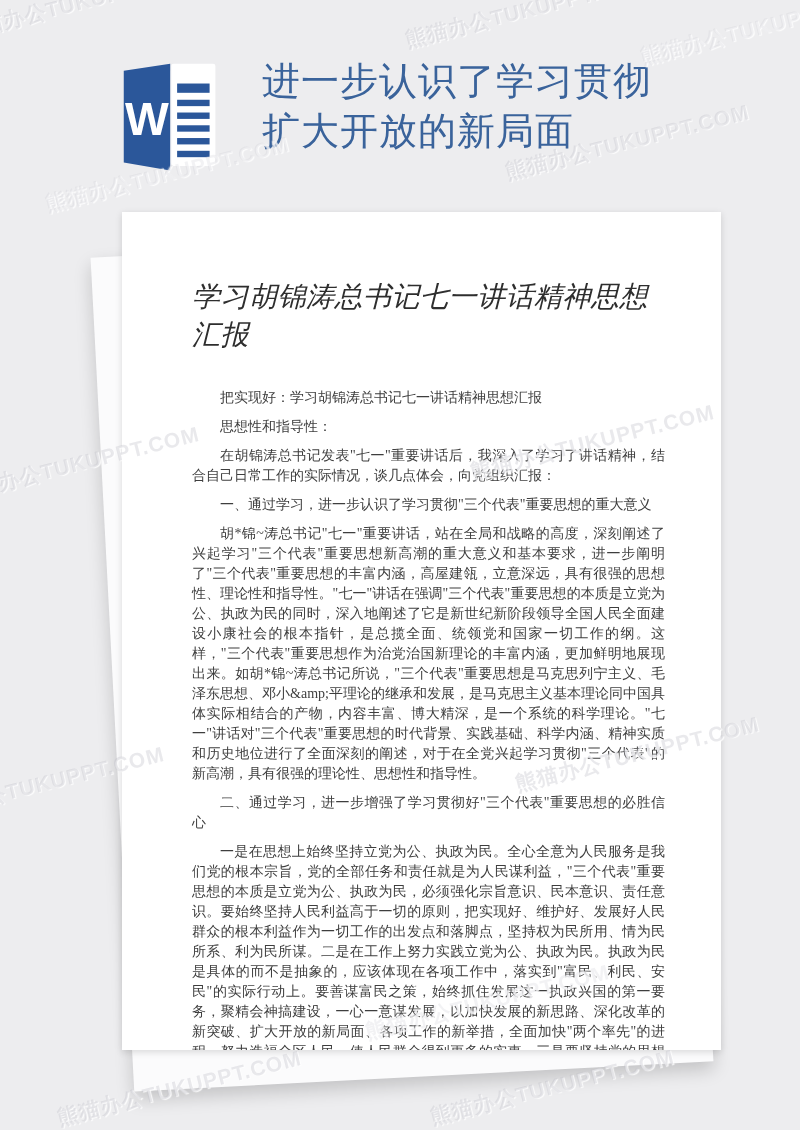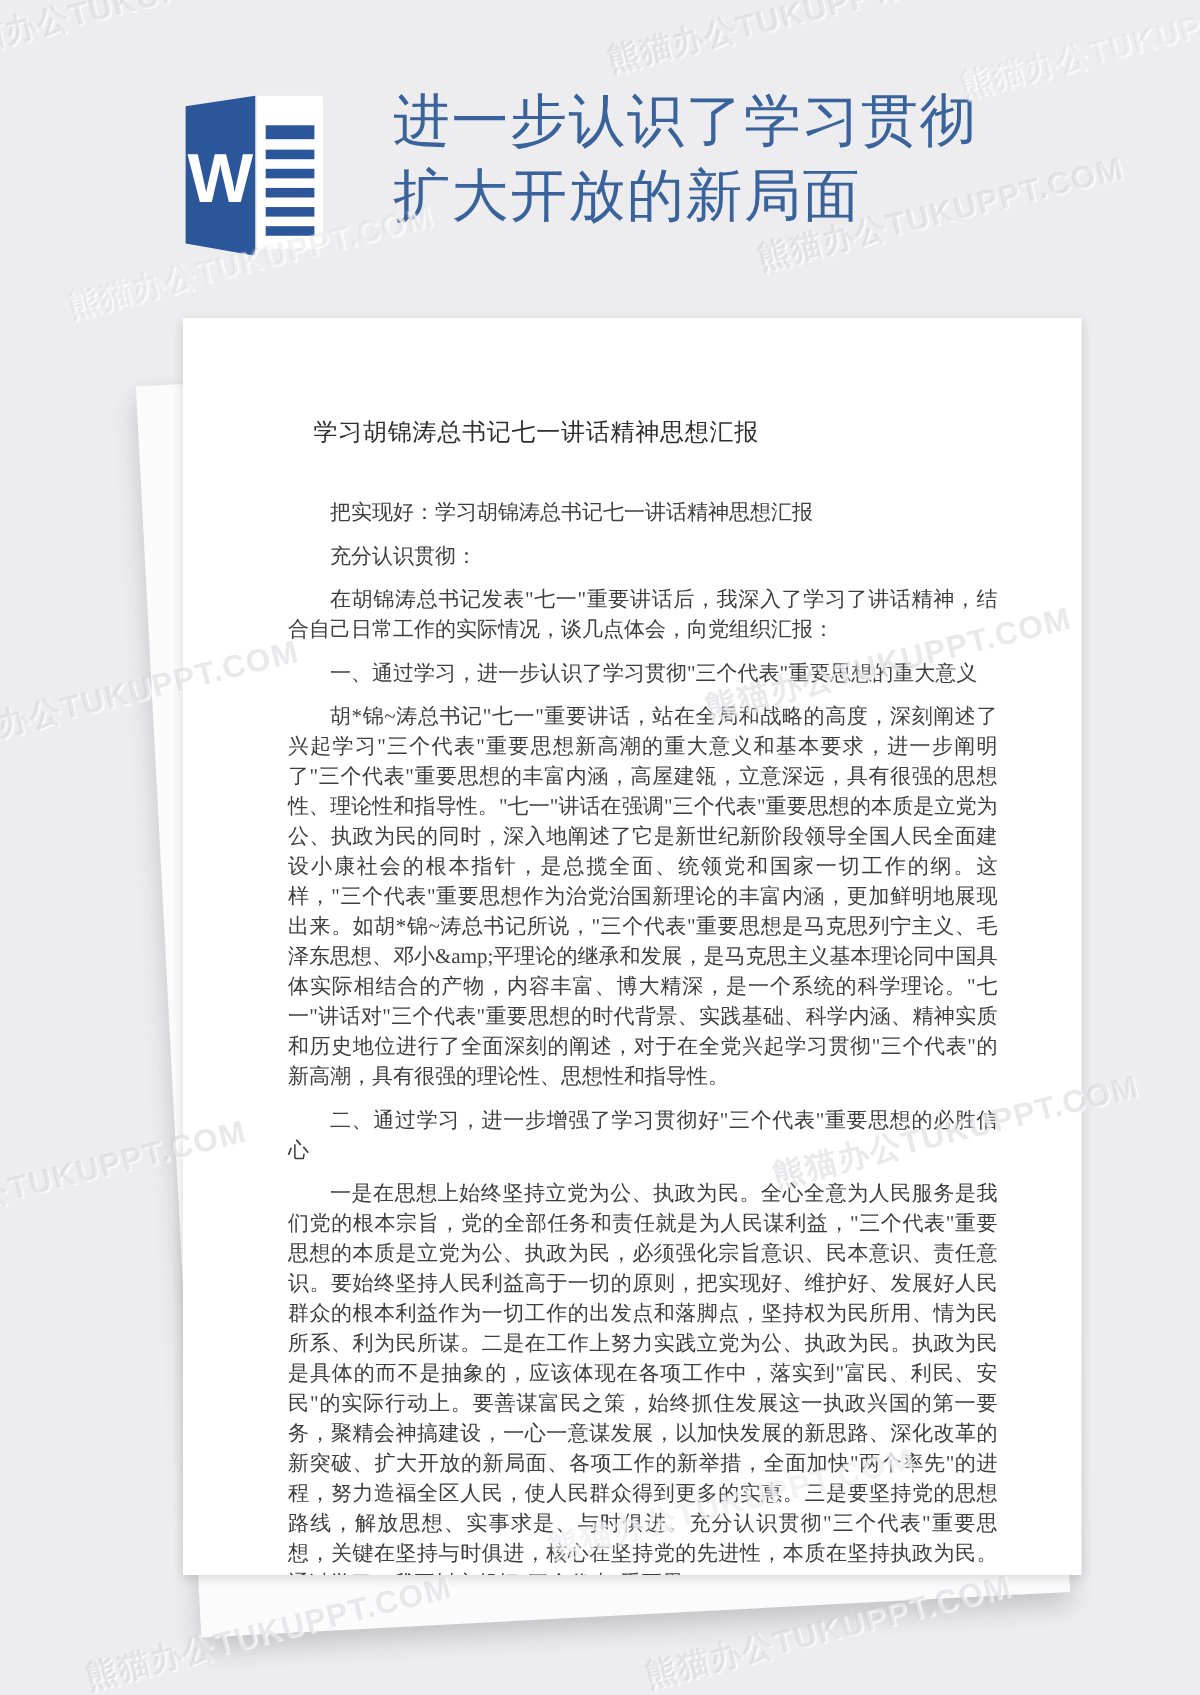--- a/index.html
+++ b/index.html
@@ -30,22 +30,22 @@
   .page{
     position:absolute;left:122px;top:212px;width:599px;height:838px;
     background:#ffffff;
     box-shadow:0 2px 7px rgba(0,0,0,0.14);
     z-index:2;overflow:hidden;
     box-sizing:border-box;
     padding:66px 56px 0 70px;
     font-family:"Liberation Serif","DejaVu Serif",serif;
   }
   .doc-title{
-    font-size:16px;color:#2e2e2e;font-weight:400;
-    margin:0 0 34px 17px;letter-spacing:0.5px;
+    font-size:28px;color:#2e2e2e;font-weight:400;
+    margin:0 0 34px 0;letter-spacing:0.5px;font-style:italic;
   }
   .para{
     font-size:14px;line-height:20px;color:#3e3e3e;
     text-indent:2em;margin:0 0 9px 0;text-align:justify;
   }
 
   
   .wm{
     position:absolute;z-index:50;white-space:nowrap;pointer-events:none;
     font-family:"Liberation Sans","DejaVu Sans",sans-serif;
@@ -91,21 +91,21 @@
       <div>进一步认识了学习贯彻</div>
       <div>扩大开放的新局面</div>
     </div>
   </div>
 
   <div class="back-sheet"></div>
 
   <div class="page">
     <h1 class="doc-title">学习胡锦涛总书记七一讲话精神思想汇报</h1>
     <p class="para">把实现好：学习胡锦涛总书记七一讲话精神思想汇报</p>
-    <p class="para">充分认识贯彻：</p>
+    <p class="para">思想性和指导性：</p>
     <p class="para">在胡锦涛总书记发表"七一"重要讲话后，我深入了学习了讲话精神，结合自己日常工作的实际情况，谈几点体会，向党组织汇报：</p>
     <p class="para">一、通过学习，进一步认识了学习贯彻"三个代表"重要思想的重大意义</p>
     <p class="para">胡*锦~涛总书记"七一"重要讲话，站在全局和战略的高度，深刻阐述了兴起学习"三个代表"重要思想新高潮的重大意义和基本要求，进一步阐明了"三个代表"重要思想的丰富内涵，高屋建瓴，立意深远，具有很强的思想性、理论性和指导性。"七一"讲话在强调"三个代表"重要思想的本质是立党为公、执政为民的同时，深入地阐述了它是新世纪新阶段领导全国人民全面建设小康社会的根本指针，是总揽全面、统领党和国家一切工作的纲。这样，"三个代表"重要思想作为治党治国新理论的丰富内涵，更加鲜明地展现出来。如胡*锦~涛总书记所说，"三个代表"重要思想是马克思列宁主义、毛泽东思想、邓小&amp;amp;平理论的继承和发展，是马克思主义基本理论同中国具体实际相结合的产物，内容丰富、博大精深，是一个系统的科学理论。"七一"讲话对"三个代表"重要思想的时代背景、实践基础、科学内涵、精神实质和历史地位进行了全面深刻的阐述，对于在全党兴起学习贯彻"三个代表"的新高潮，具有很强的理论性、思想性和指导性。</p>
     <p class="para">二、通过学习，进一步增强了学习贯彻好"三个代表"重要思想的必胜信心</p>
     <p class="para">一是在思想上始终坚持立党为公、执政为民。全心全意为人民服务是我们党的根本宗旨，党的全部任务和责任就是为人民谋利益，"三个代表"重要思想的本质是立党为公、执政为民，必须强化宗旨意识、民本意识、责任意识。要始终坚持人民利益高于一切的原则，把实现好、维护好、发展好人民群众的根本利益作为一切工作的出发点和落脚点，坚持权为民所用、情为民所系、利为民所谋。二是在工作上努力实践立党为公、执政为民。执政为民是具体的而不是抽象的，应该体现在各项工作中，落实到"富民、利民、安民"的实际行动上。要善谋富民之策，始终抓住发展这一执政兴国的第一要务，聚精会神搞建设，一心一意谋发展，以加快发展的新思路、深化改革的新突破、扩大开放的新局面、各项工作的新举措，全面加快"两个率先"的进程，努力造福全区人民，使人民群众得到更多的实惠。三是要坚持党的思想路线，解放思想、实事求是、与时俱进。充分认识贯彻"三个代表"重要思想，关键在坚持与时俱进，核心在坚持党的先进性，本质在坚持执政为民。通过学习，我要树立起把"三个代表"重要思</p>
   </div>
 
   <div class="wm wm1">熊猫办公TUKUPPT.COM</div>
   <div class="wm wm2">熊猫办公TUKUPPT.COM</div>
   <div class="wm wm3 faint">熊猫办公TUKUPPT.COM</div>

